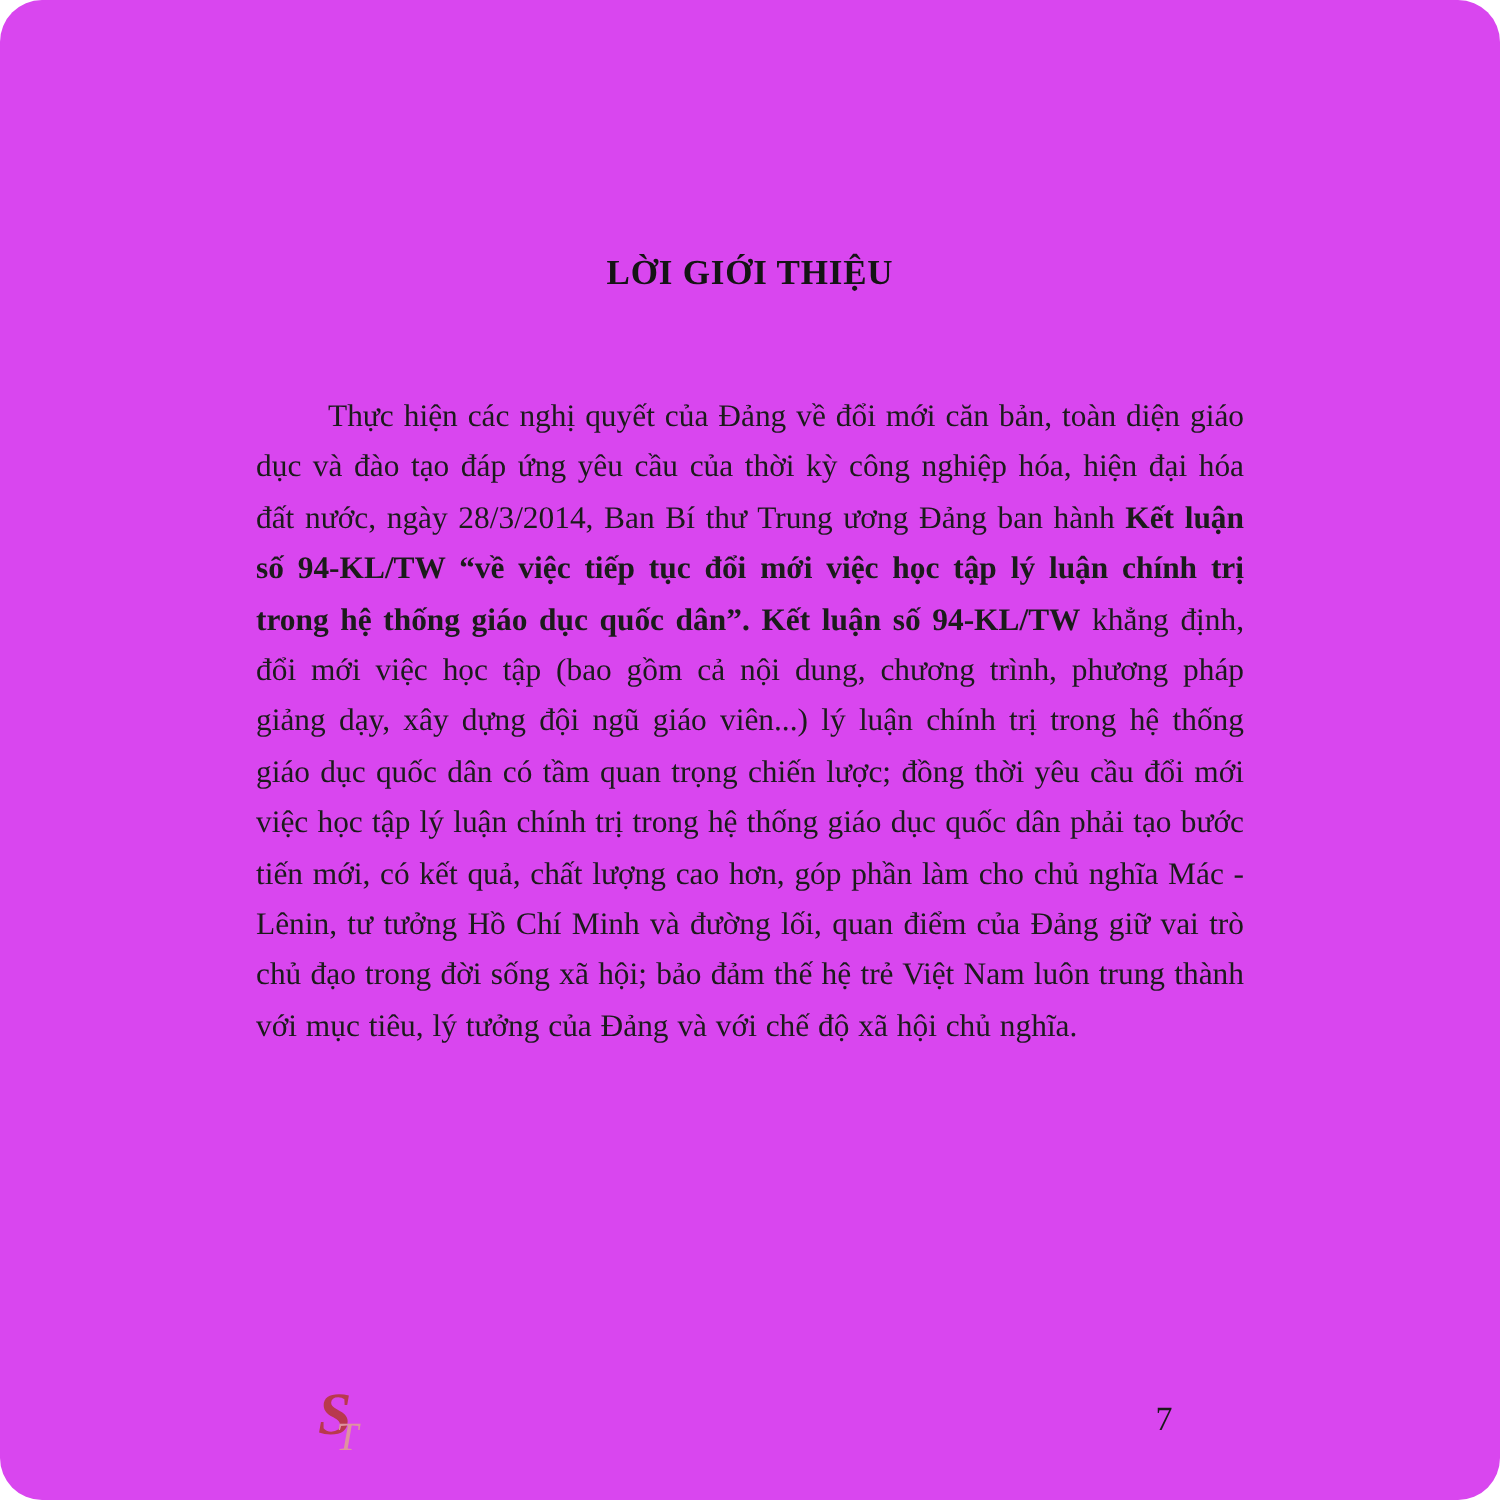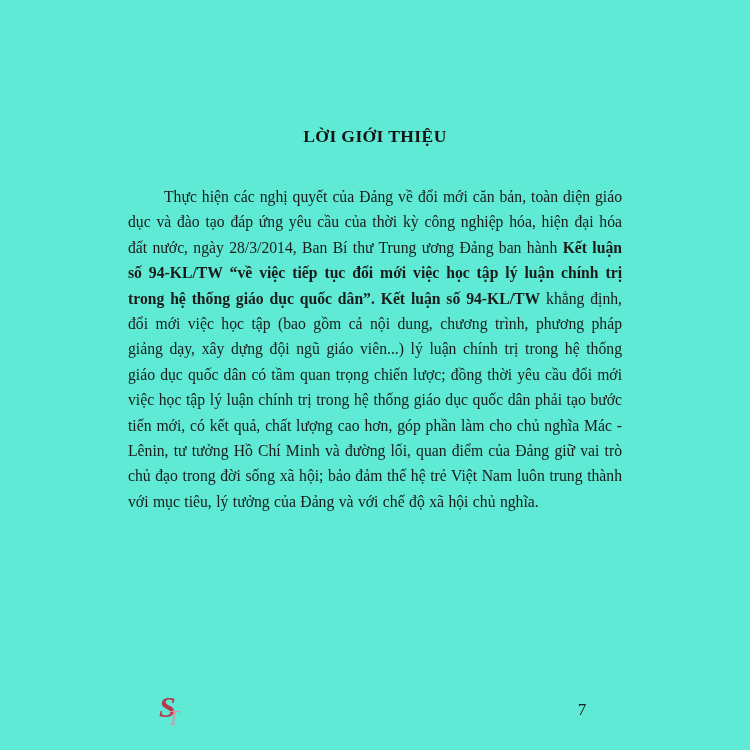--- a/index.html
+++ b/index.html
@@ -4,40 +4,41 @@
 <style>
   html, body {
     margin: 0;
     padding: 0;
     background: #ffffff;
   }
   .sheet {
     position: relative;
     width: 750px;
     height: 750px;
-    background: #5eead4;
+    background: #d946ef;
     overflow: hidden;
     font-family: "Liberation Serif", "DejaVu Serif", serif;
     color: #1a1a1a;
+    border-radius: 21px;
   }
   .title {
     position: absolute;
     top: 126px;
     left: 128px;
     width: 494px;
     margin: 0;
     text-align: center;
     font-size: 17.5px;
     font-weight: bold;
     letter-spacing: 0.4px;
     color: #141414;
   }
   .content {
     position: absolute;
-    top: 184px;
+    top: 196px;
     left: 128px;
     width: 494px;
   }
   .para {
     margin: 0;
     text-indent: 36px;
     text-align: justify;
     font-size: 15.7px;
     line-height: 25.4px;
     color: #1b1b1b;

